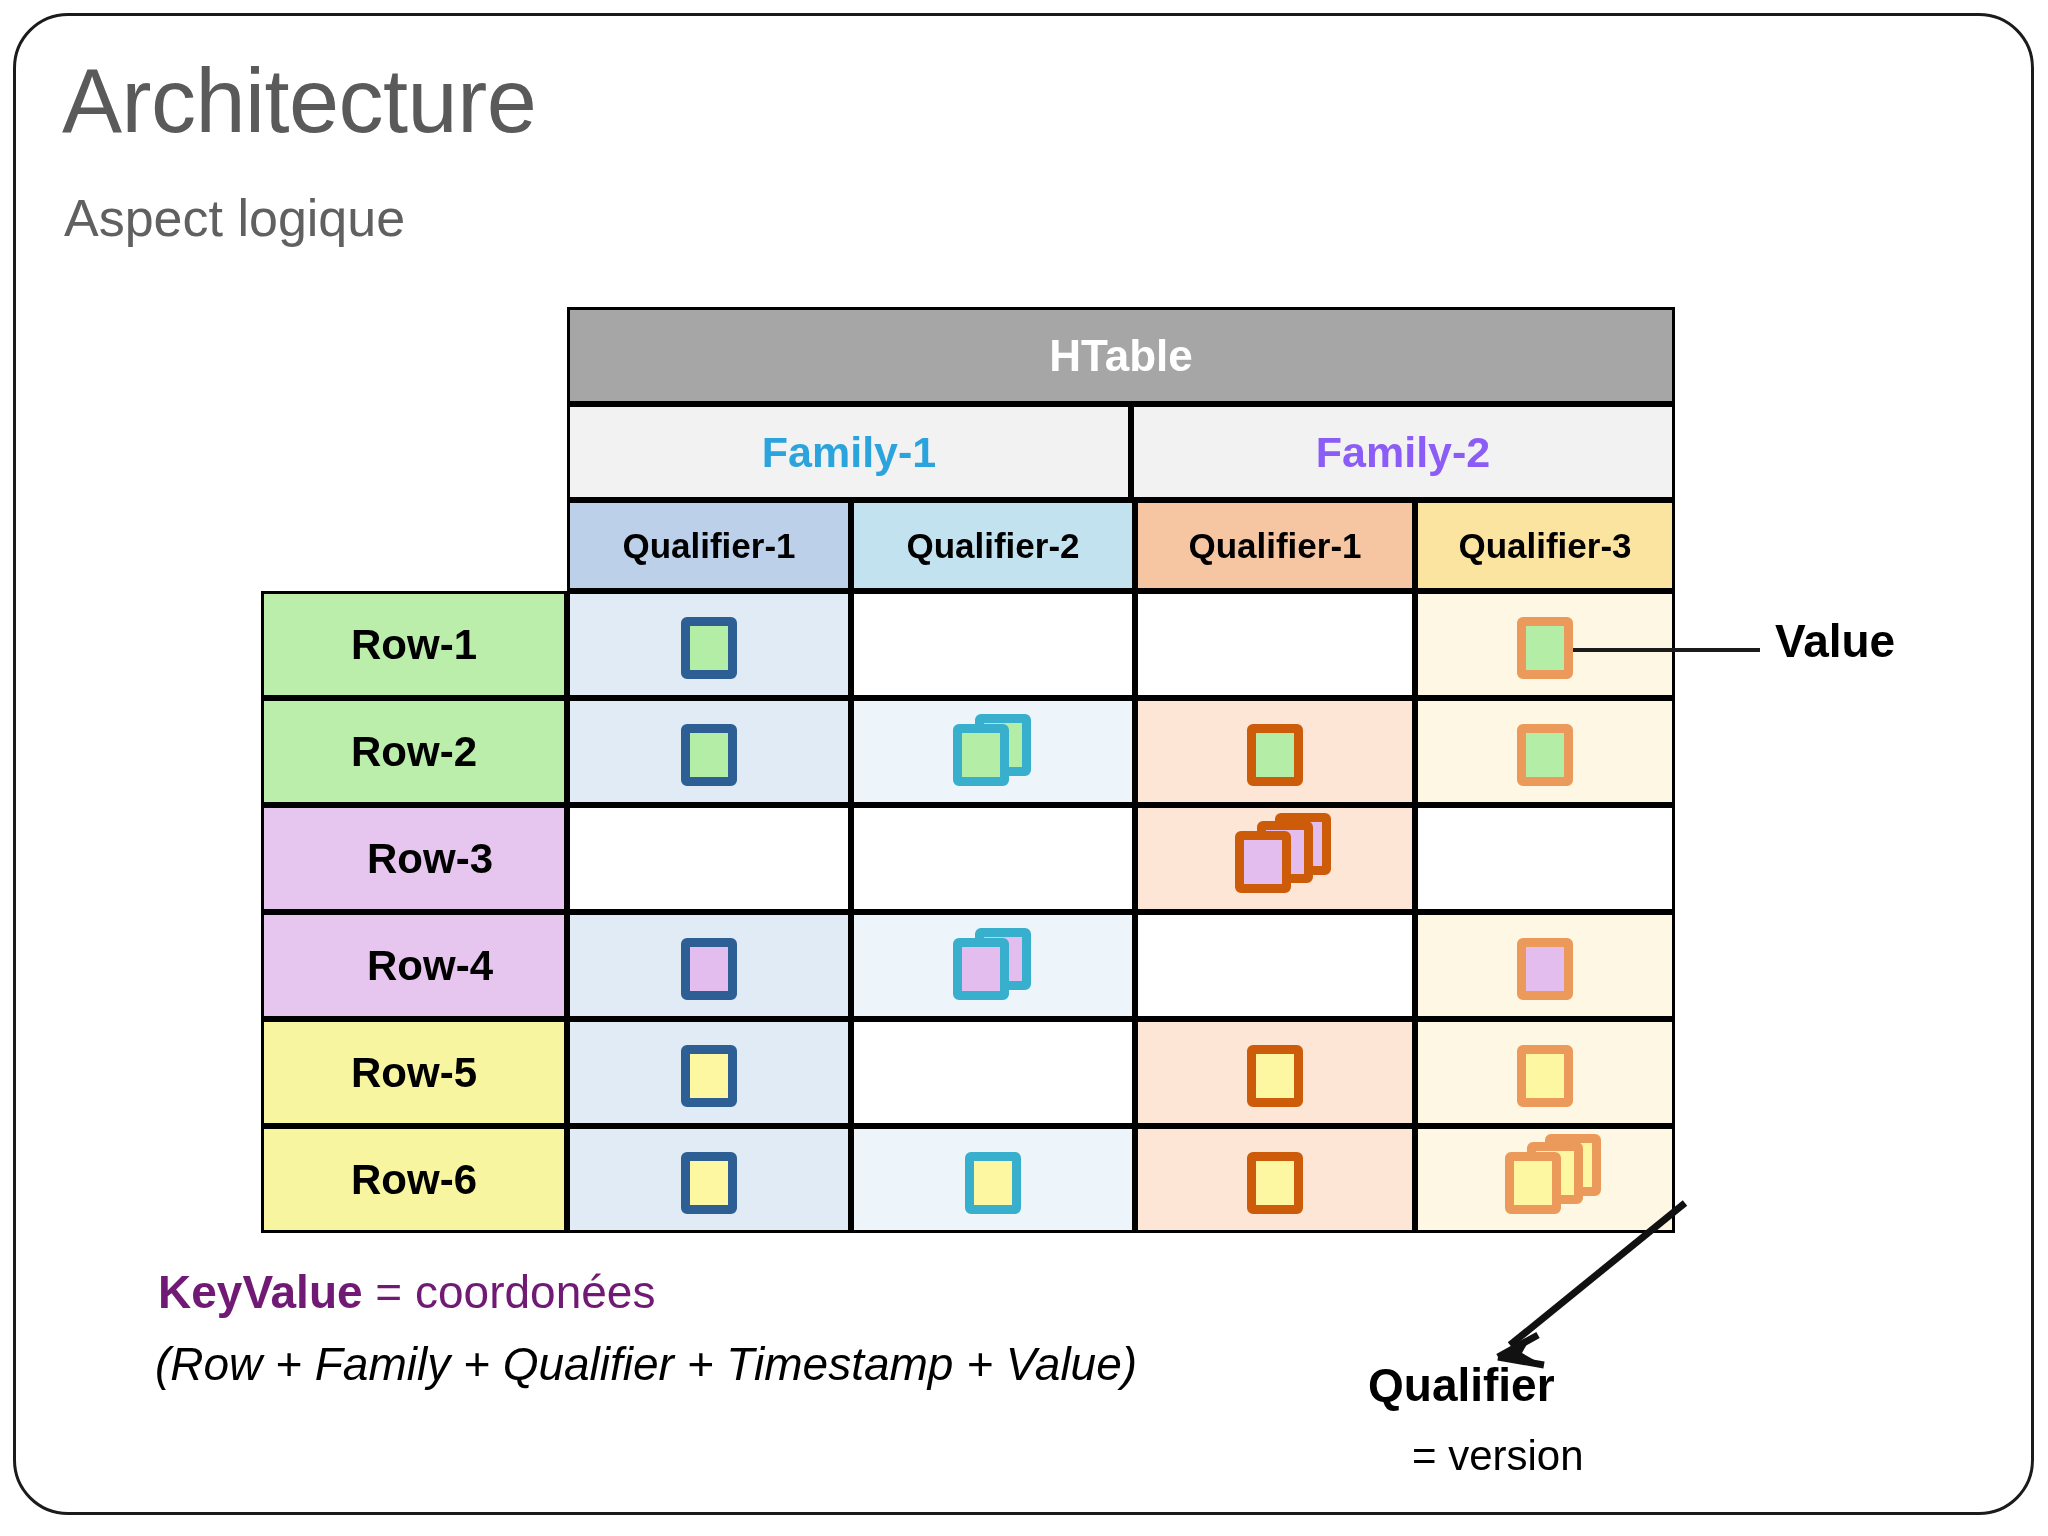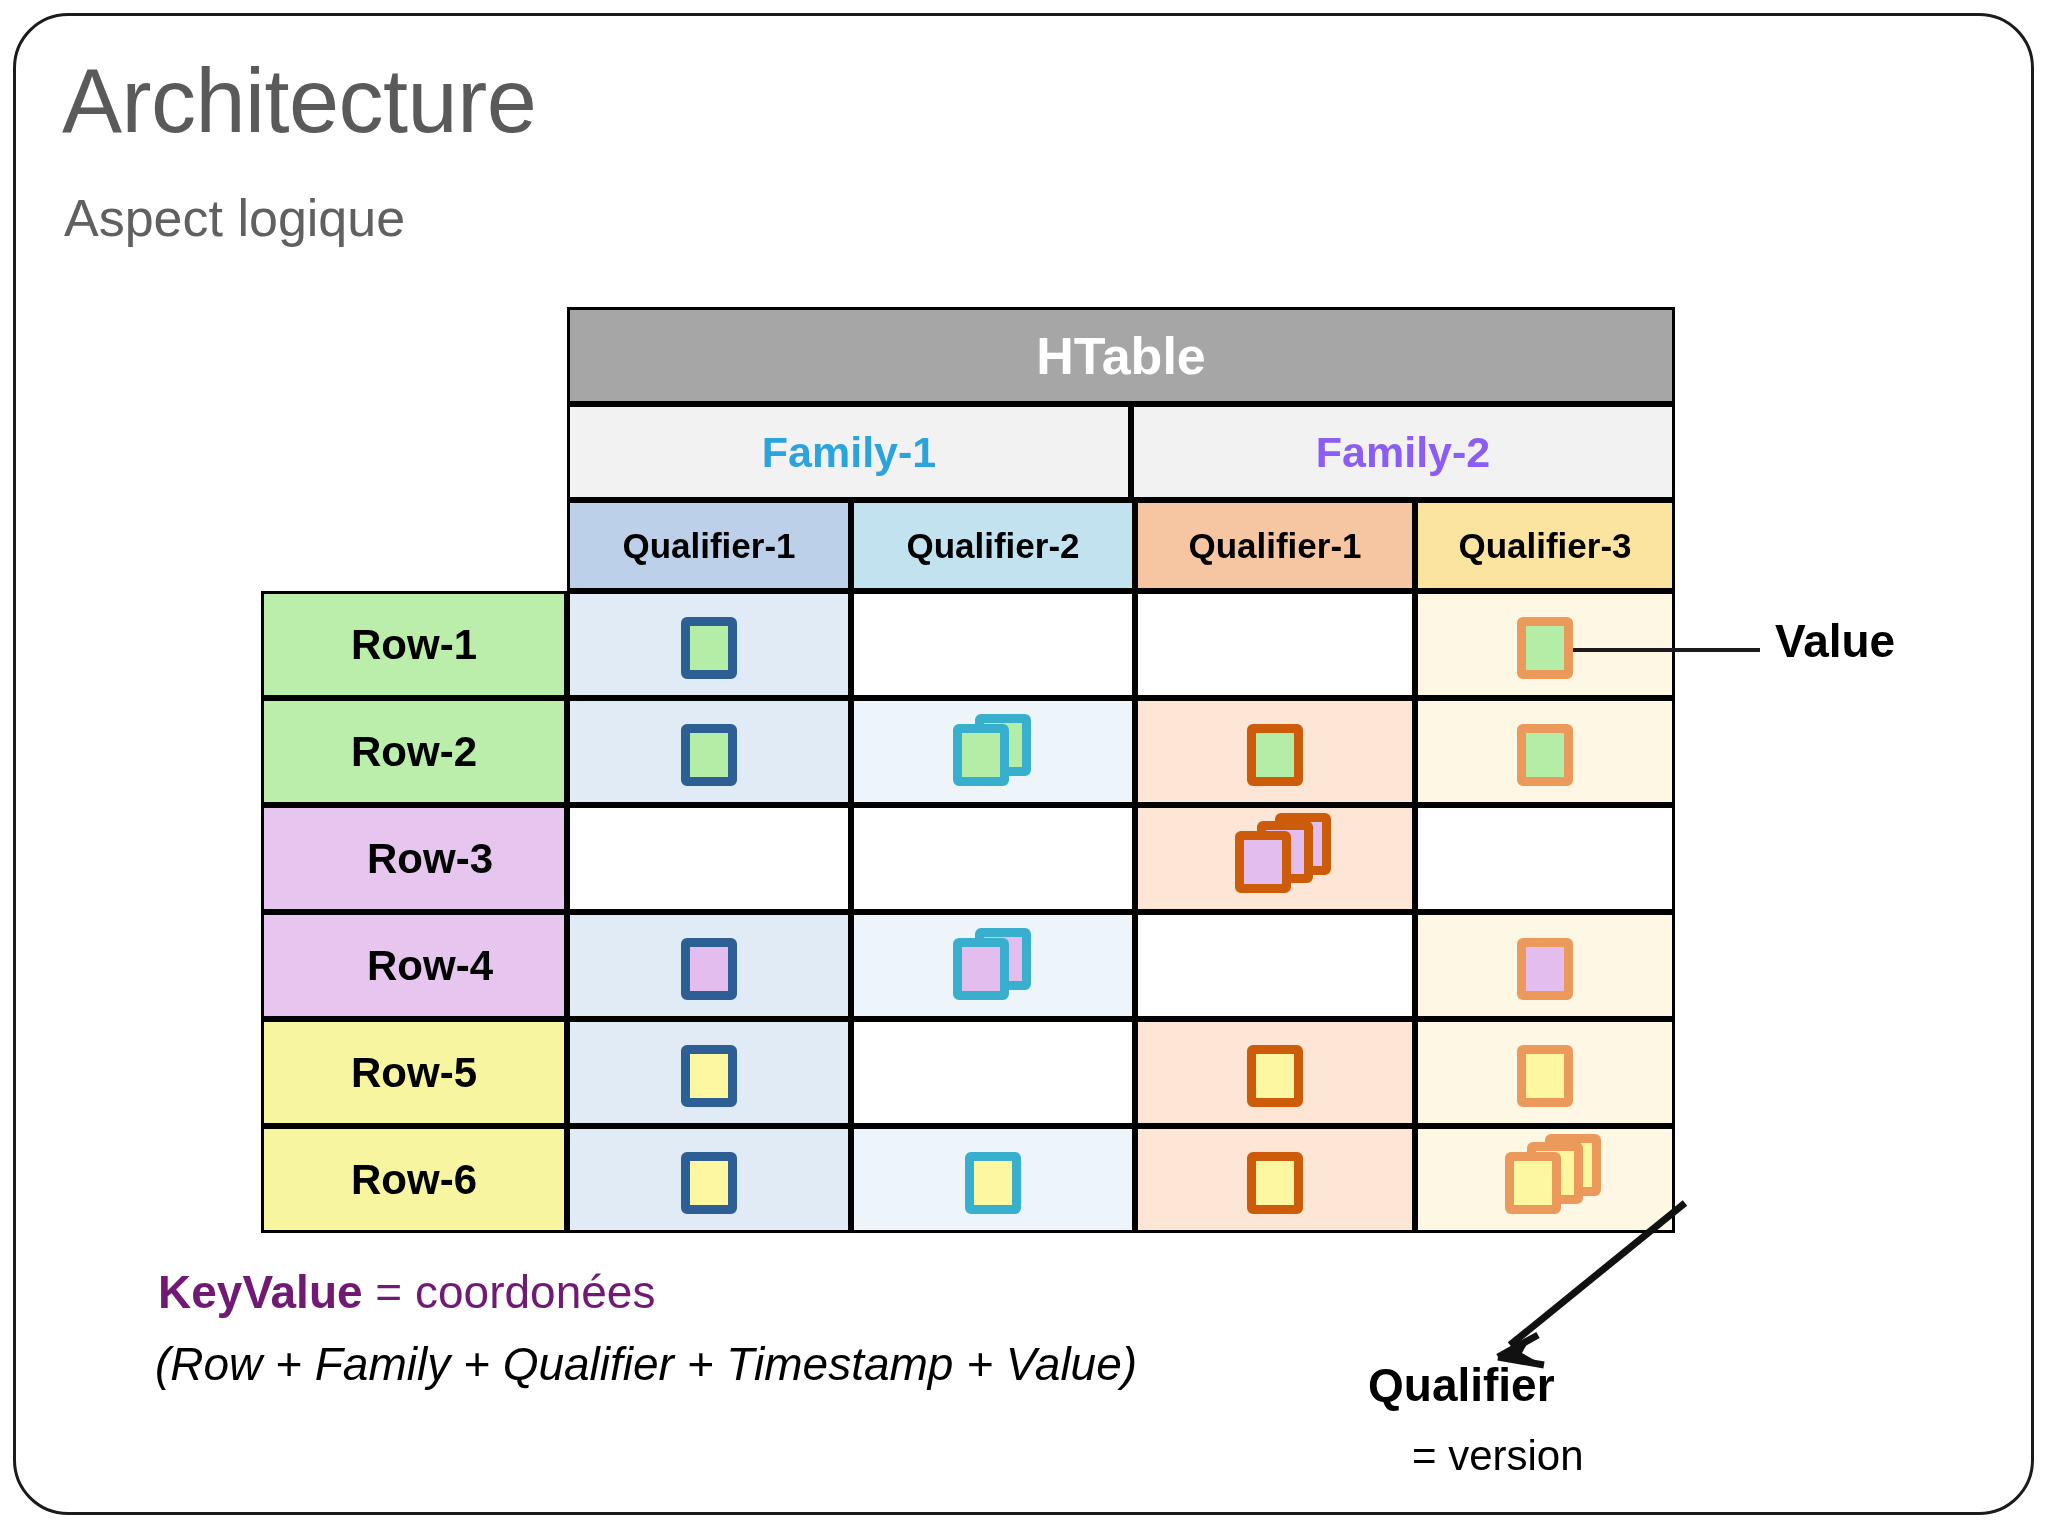--- a/index.html
+++ b/index.html
@@ -57,21 +57,21 @@
     border: 3px solid #000000;
     display: flex;
     align-items: center;
     justify-content: center;
     overflow: hidden;
   }
   .htable-head {
     left: 306px; top: 0; width: 1108px; height: 97px;
     background: #a6a6a6;
     color: #ffffff;
-    font-size: 52px;
+    font-size: 44px;
     font-weight: bold;
   }
   .family-head {
     top: 97px; height: 96px;
     background: #f2f2f2;
     font-size: 43px;
     font-weight: bold;
   }
   .family-1 { left: 306px; width: 564px; color: #2ba3dd; }
   .family-2 { left: 870px; width: 544px; color: #8b5cf6; }

